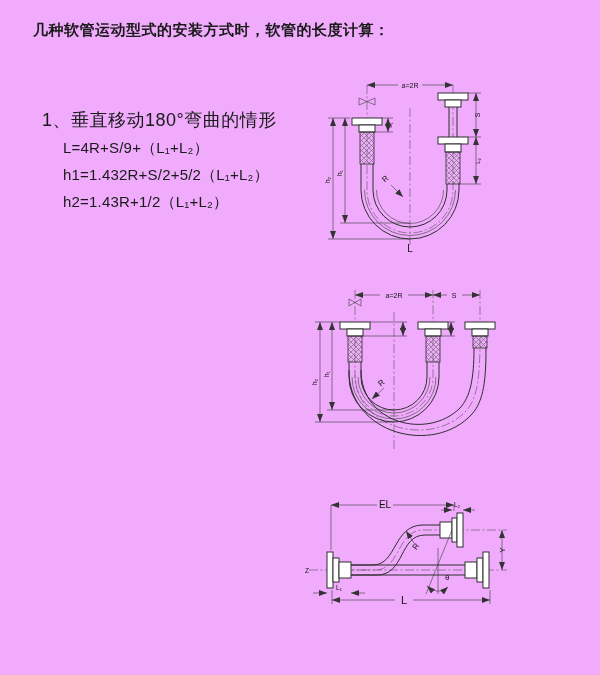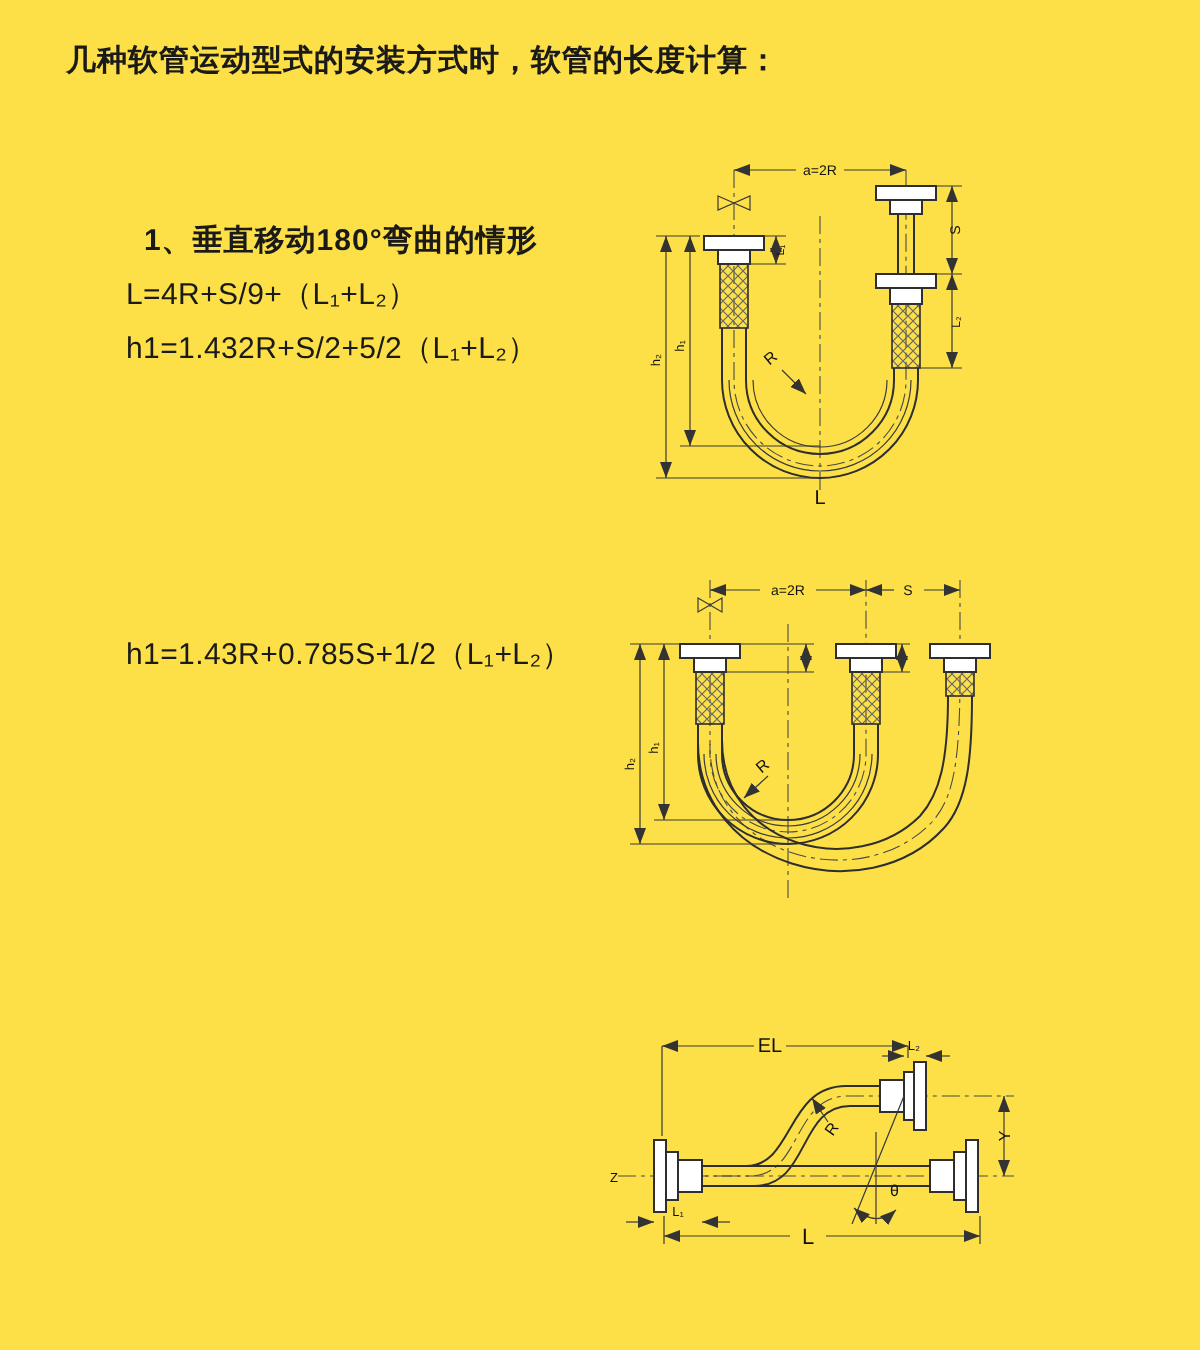--- a/index.html
+++ b/index.html
@@ -1,54 +1,54 @@
 <!DOCTYPE html>
 <html><head>
 <meta charset="utf-8">
 <style>
   html,body{margin:0;padding:0;}
   body{
     width:600px;height:675px;background:#ffffff;position:relative;overflow:hidden;
     font-family:"Liberation Sans","DejaVu Sans",sans-serif;color:#1a1a1a;
   }
-  .page{position:absolute;inset:0;background:#fde047;}
+  .page{position:absolute;inset:0;background:#f0abfc;}
   .doc-title{
     position:absolute;left:33px;top:21px;
     font-size:15px;font-weight:700;letter-spacing:.5px;white-space:nowrap;
   }
   .section{position:absolute;left:42px;}
-  .sec-heading{font-size:15px;font-weight:700;letter-spacing:.5px;line-height:15px;white-space:nowrap;text-align:right;}
+  .sec-heading{font-size:18px;font-weight:400;letter-spacing:.5px;line-height:15px;white-space:nowrap;}
   .formula{font-size:15px;font-weight:400;line-height:15px;margin:12px 0 0 21px;white-space:nowrap;letter-spacing:.2px;}
   .s1{top:113px;} .s2{top:308px;} .s3{top:523px;}
   .diagram{position:absolute;}
-  .d1{left:314px;top:68px;} .d2{left:306px;top:282px;} .d3{left:297px;top:506px;}
+  .d1{left:314px;top:68px;} .d2{left:306px;top:282px;} .d3{left:297px;top:488px;}
   svg{display:block;}
   svg text{fill:#111;font-family:"Liberation Sans","DejaVu Sans",sans-serif;}
   .ln{stroke:#2e2e2e;stroke-width:1;fill:none;}
   .thin{stroke:#3a3a3a;stroke-width:.6;fill:none;}
   .dim{stroke:#3a3a3a;stroke-width:.6;fill:none;}
   .cl{stroke:#4a4a4a;stroke-width:.55;fill:none;stroke-dasharray:9 2.5 2 2.5;}
   .flange{fill:#fff;stroke:#2e2e2e;stroke-width:1;}
   .hatchbox{stroke:#2e2e2e;stroke-width:.8;}
 </style>
 </head>
 <body>
 
 <div class="page">
 
   <div class="doc-title">几种软管运动型式的安装方式时，软管的长度计算：</div>
 
   <div class="section s1">
     <div class="sec-heading">1、垂直移动180°弯曲的情形</div>
     <div class="formula">L=4R+S/9+（L₁+L₂）</div>
     <div class="formula">h1=1.432R+S/2+5/2（L₁+L₂）</div>
+    <div class="formula">h2=1.43R+1/2（L₁+L₂）</div>
   </div>
 
   <div class="section s2">
-    <div class="formula">h1=1.43R+0.785S+1/2（L₁+L₂）</div>
   </div>
 
 
   <div class="diagram d1">
   <svg width="272" height="192" viewBox="0 0 272 192">
     <defs>
       <marker id="ar1" viewBox="0 0 8 6" markerWidth="8" markerHeight="6" refX="8" refY="3" orient="auto-start-reverse" markerUnits="userSpaceOnUse">
             <path d="M0,0L8,3L0,6Z" fill="#333"></path>
           </marker>
       <pattern id="hx1" width="5" height="5" patternUnits="userSpaceOnUse">

